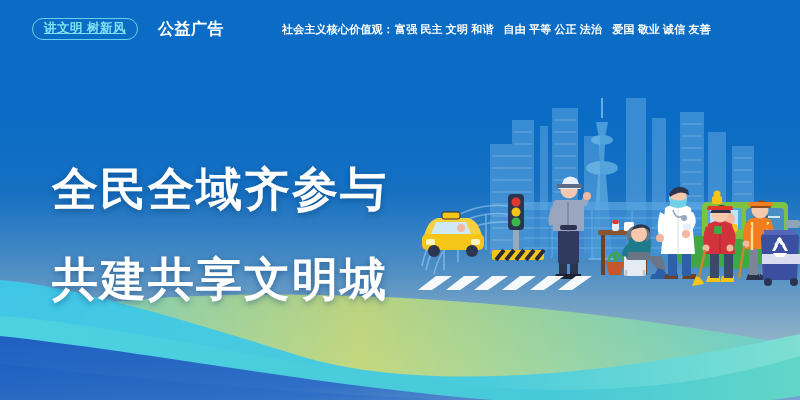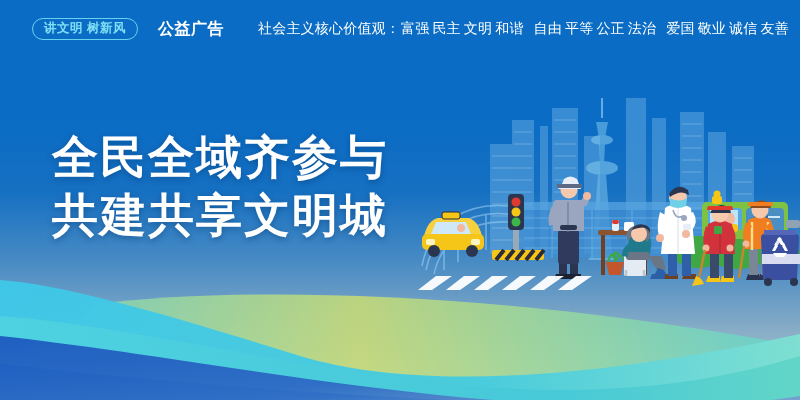--- a/index.html
+++ b/index.html
@@ -25,42 +25,43 @@
     position:absolute;left:0;top:0;width:800px;height:58px;
     display:flex;align-items:center;z-index:40;
   }
   #badge{
     margin-left:32px;
     border:1.6px solid #67d2f0;
     border-radius:14px;
     padding:3px 11px 4px 11px;
     color:#7fe0f5;
     font-size:12.5px;font-weight:bold;letter-spacing:.5px;
-    line-height:1;white-space:nowrap;
+    line-height:1;white-space:nowrap;text-decoration:underline;
   }
   #psa-label{
     margin-left:20px;color:#ffffff;
     font-size:16px;font-weight:bold;letter-spacing:.5px;white-space:nowrap;
   }
   #core-values{
-    margin-left:34px;color:#ffffff;
-    font-size:14px;font-weight:normal;white-space:nowrap;letter-spacing:.2px;
+    margin-left:58px;color:#ffffff;
+    font-size:11px;font-weight:bold;white-space:nowrap;letter-spacing:.2px;
   }
   #core-values .cv-label{margin-right:1px;}
   #core-values .cv-word{margin-right:3px;}
   #core-values .cv-gap{display:inline-block;width:7px;}
 
   
   #title-block{
     position:absolute;left:52px;top:128px;z-index:35;
   }
   #title-block .tline{
     color:#ffffff;font-size:46px;font-weight:bold;
     letter-spacing:2px;line-height:58px;white-space:nowrap;
     text-shadow:0 2px 6px rgba(3,52,104,.45);
+    margin-top:32px;
   }
 
   
   #illus{position:absolute;left:412px;top:84px;width:388px;height:216px;z-index:20;}
   #illus svg{display:block;}
 
   
   #waves{position:absolute;left:0;bottom:0;width:800px;height:140px;z-index:30;}
   #waves svg{display:block;}
 </style>

